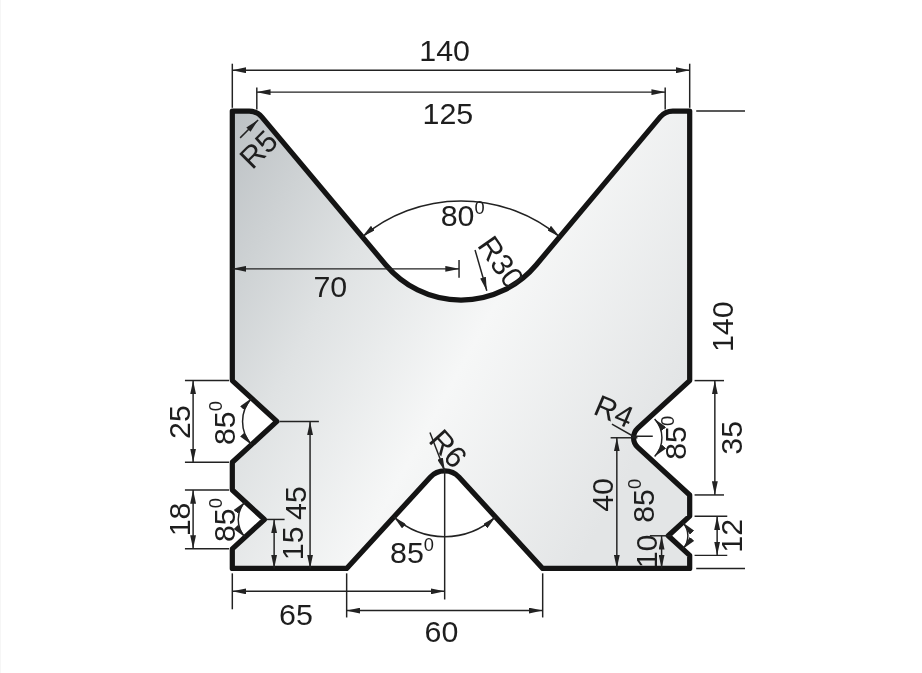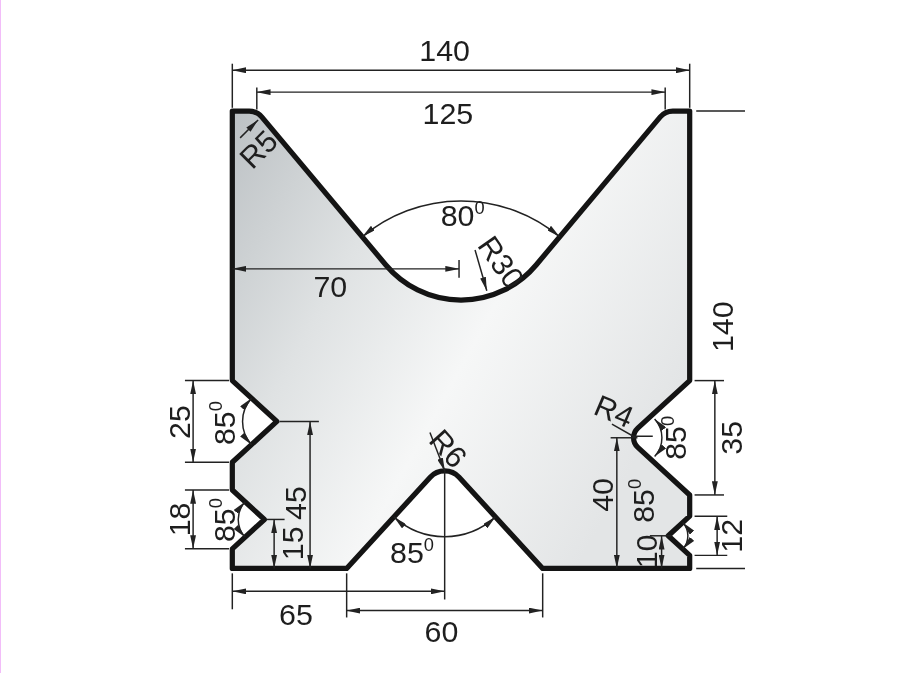--- a/index.html
+++ b/index.html
@@ -1,16 +1,16 @@
 <!DOCTYPE html>
 <html><head>
 <meta charset="utf-8">
 <style>
   html,body { margin:0; padding:0; background:#ffffff; }
-  .stage { width:745px; height:673px; background:#d946ef; overflow:hidden; }
+  .stage { width:745px; height:673px; background:#e5e5e5; overflow:hidden; }
   svg { display:block; }
   text {
     font-family:"Liberation Sans", "DejaVu Sans", sans-serif;
     fill:#1e1e1e;
     font-size:9.3px;
   }
   .dim-stroke  { stroke:#222222; stroke-width:0.45; fill:none; }
   .outline     { stroke:#141414; stroke-width:1.6; stroke-linejoin:round; stroke-linecap:round; }
   .sup { font-size:5.6px; }
 </style>

